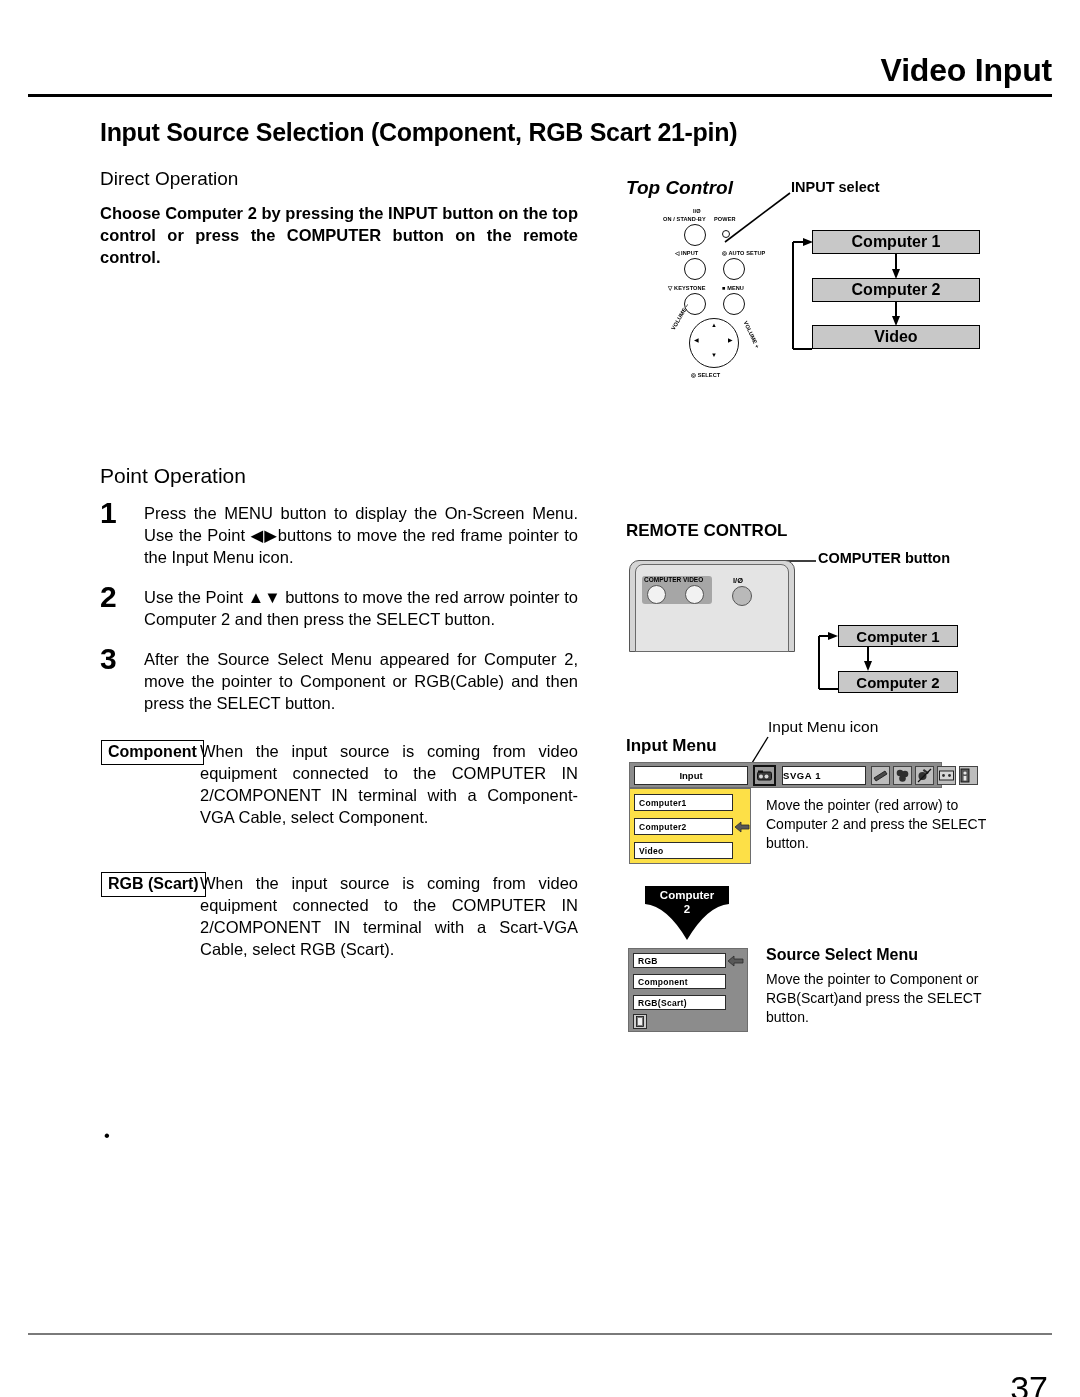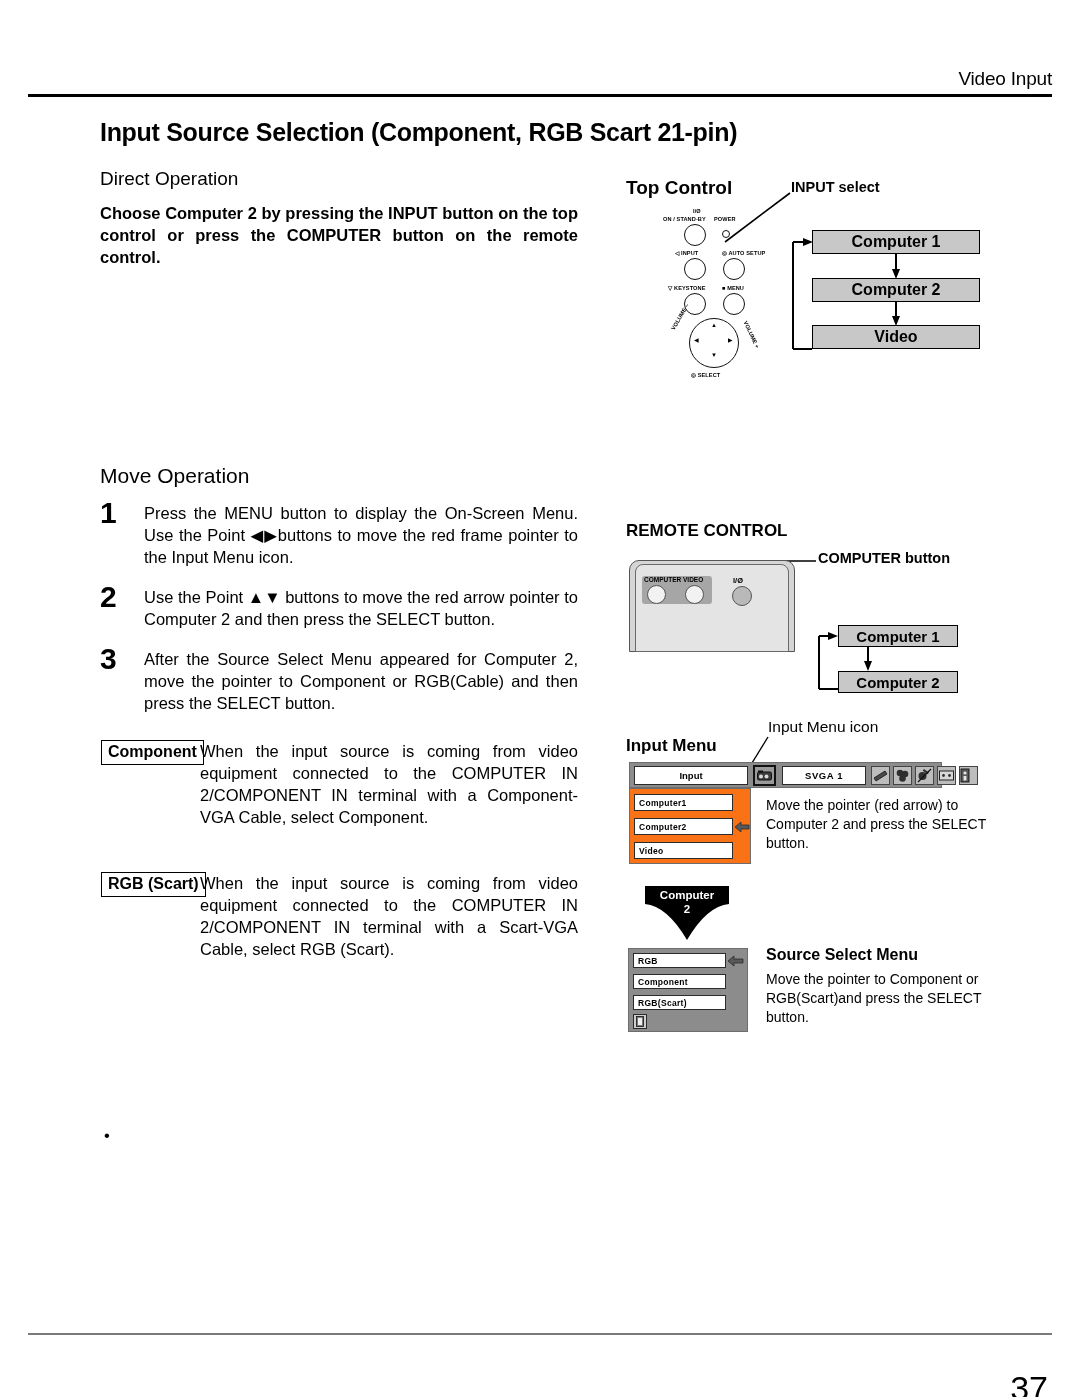--- a/index.html
+++ b/index.html
@@ -20,23 +20,23 @@
   #page-header {
     position: absolute;
     left: 28px;
     top: 52px;
     width: 1024px;
     height: 46px;
   }
   #header-title {
     position: absolute;
     right: 0px;
-    top: 16px;
-    font-size: 19px;
-    font-weight: normal;
+    top: 0px;
+    font-size: 32px;
+    font-weight: bold;
     letter-spacing: -0.2px;
   }
   #header-rule {
     position: absolute;
     left: 0;
     top: 42px;
     width: 1024px;
     height: 0;
     border-top: 2px solid #000;
     border-bottom: 1px solid #000;
@@ -143,20 +143,21 @@
   }
   .note-bullet {
     position: absolute;
     left: 4px;
     top: 0;
   }
 
   .r-h2 {
     font-size: 19px;
     font-weight: bold;
+    font-style: italic;
   }
   .r-small {
     font-size: 14px;
     line-height: 19px;
   }
 
   
   .flow-box {
     background: #c8c8c8;
     border: 1.6px solid #000;
@@ -217,21 +218,21 @@
 
 <div id="section-title">Input Source Selection (Component, RGB Scart 21-pin)</div>
 
 <div id="left-col">
 
   <div class="h2">Direct Operation</div>
   <p class="body-text">Choose Computer 2 by pressing the INPUT button on the top control or press the COMPUTER button on the remote control.</p>
 
   <div style="height:196px"></div>
 
-  <div class="h2" style="font-size:21px;margin-bottom:14px">Move Operation</div>
+  <div class="h2" style="font-size:21px;margin-bottom:14px">Point Operation</div>
 
   <div class="step">
     <span class="step-num">1</span>
     <div class="step-text">Press the MENU button to display the On-Screen Menu. Use the Point ◀▶buttons to move the red frame pointer to the Input Menu icon.</div>
   </div>
 
   <div class="step">
     <span class="step-num">2</span>
     <div class="step-text">Use the Point ▲▼ buttons to move the red arrow pointer to Computer 2 and then press the SELECT button.</div>
   </div>
@@ -363,21 +364,21 @@
   </div>
 
   <div style="position:absolute;left:123px;top:2px;width:23px;height:21px;border:2px solid #111;background:#9a9a9a;box-sizing:border-box;display:flex;align-items:center;justify-content:center">
     <svg width="15" height="12" viewBox="0 0 15 12">
       <rect x="0.5" y="2" width="14" height="8" rx="1.5" fill="#3b3b3b" stroke="#111"></rect>
       <circle cx="4" cy="6.5" r="2" fill="#d9d9d9"></circle>
       <circle cx="9.5" cy="6.5" r="2" fill="#d9d9d9"></circle>
       <rect x="1" y="0.5" width="5" height="2" fill="#111"></rect>
     </svg>
   </div>
-  <div style="position:absolute;left:152px;top:3px;width:84px;height:19px;background:#fff;border:1.3px solid #2b2b2b;box-sizing:border-box;display:flex;align-items:center;justify-content:center;font-size:9.5px;font-weight:bold;letter-spacing:0.6px">
+  <div style="position:absolute;left:152px;top:3px;width:84px;height:19px;background:#fff;border:1.3px solid #2b2b2b;box-sizing:border-box;display:flex;align-items:center;justify-content:flex-start;font-size:9.5px;font-weight:bold;letter-spacing:0.6px">
     <span>SVGA 1</span>
   </div>
 
   <div style="position:absolute;left:241px;top:3px;width:19px;height:19px;background:#bdbdbd;border:1px solid #444;box-sizing:border-box">
     <svg width="17" height="17" viewBox="0 0 17 17">
       <polygon points="2,11 13,4 15,7 4,14" fill="#4a4a4a" stroke="#111" stroke-width="0.8"></polygon>
     </svg>
   </div>
   <div style="position:absolute;left:263px;top:3px;width:19px;height:19px;background:#bdbdbd;border:1px solid #444;box-sizing:border-box">
     <svg width="17" height="17" viewBox="0 0 17 17">
@@ -402,21 +403,21 @@
   </div>
   <div style="position:absolute;left:329px;top:3px;width:19px;height:19px;background:#bdbdbd;border:1px solid #444;box-sizing:border-box;overflow:hidden">
     <svg width="17" height="17" viewBox="0 0 17 17">
       <rect x="1" y="2" width="8" height="13" fill="#5a5a5a" stroke="#111" stroke-width="0.9"></rect>
       <circle cx="5" cy="6" r="1.6" fill="#e8e8e8"></circle>
       <rect x="3.6" y="9" width="2.8" height="4.5" fill="#e8e8e8"></rect>
     </svg>
   </div>
 </div>
 
-<div style="position:absolute;left:629px;top:788px;width:122px;height:76px;background:#f97316;border:1px solid #6d6d6d;box-sizing:border-box">
+<div style="position:absolute;left:629px;top:788px;width:122px;height:76px;background:#fde047;border:1px solid #6d6d6d;box-sizing:border-box">
   <div class="osd-item" style="position:absolute;left:4px;top:5px;width:99px;height:17px">
     <span>Computer1</span>
   </div>
   <div class="osd-item" style="position:absolute;left:4px;top:29px;width:99px;height:17px">
     <span>Computer2</span>
   </div>
   <div class="osd-item" style="position:absolute;left:4px;top:53px;width:99px;height:17px">
     <span>Video</span>
   </div>
 

